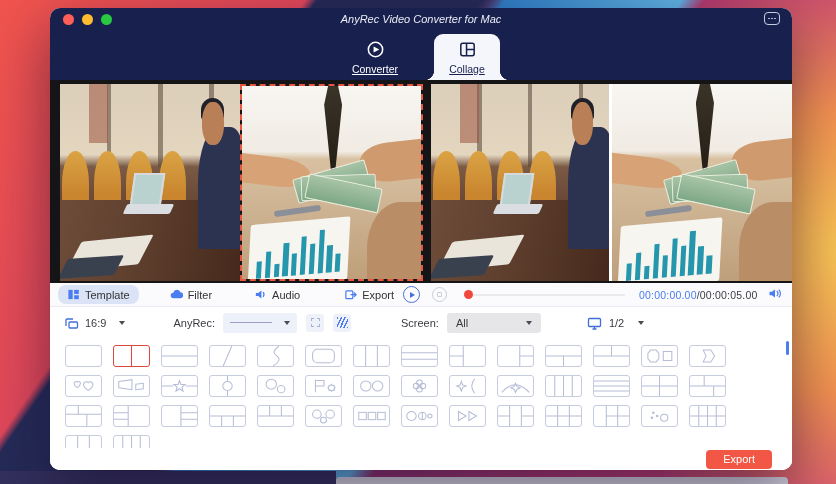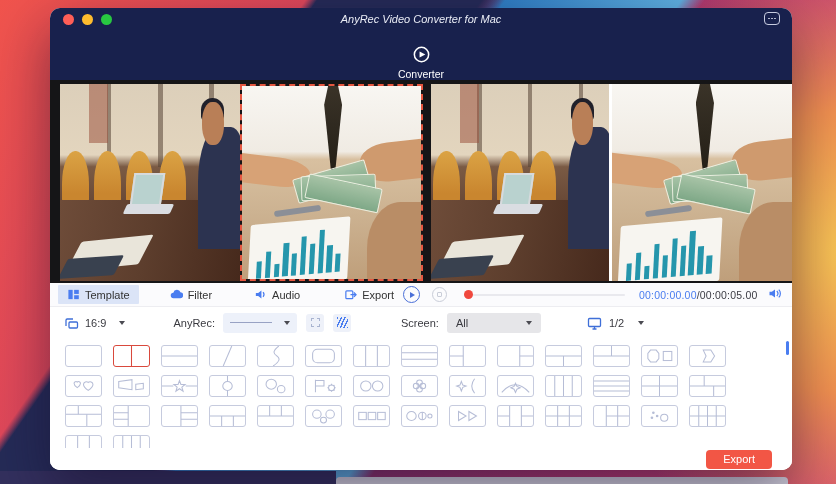--- a/index.html
+++ b/index.html
@@ -34,21 +34,21 @@
   .light.red{background:#ff5e57;} .light.yellow{background:#febc2e;} .light.green{background:#28c841;}
   .win-title { position:absolute; left:0; right:0; top:0; height:22px; line-height:22px;
     text-align:center; color:#e9ecf5; font-size:11px; }
   .feedback-btn { position:absolute; right:12px; top:4px; width:16px; height:13px;
     border:1.2px solid #c7cce0; border-radius:4px; display:flex; align-items:center; justify-content:center; gap:1.5px; }
   .feedback-btn i { width:1.8px; height:1.8px; background:#c7cce0; border-radius:50%; }
 
   
   .tabbar { height:50px; background:#18214d; flex:none; display:flex; justify-content:center; gap:26px; position:relative; }
   .nav-tab { width:66px; height:50px; display:flex; flex-direction:column; align-items:center;
-    justify-content:flex-end; gap:3px; color:#fff; font-size:10.5px; position:relative; cursor:default; }
+    justify-content:flex-end; padding-bottom:5px; gap:3px; color:#fff; font-size:10.5px; position:relative; cursor:default;text-decoration:underline; }
   .nav-tab svg { width:21px; height:21px; stroke:#fff; fill:none; stroke-width:1.6; }
   .nav-tab svg .f { fill:#fff; stroke:none; }
   .nav-tab.active { background:#f5f6fb; color:#18214d; height:46px; align-self:flex-end; border-radius:9px 9px 0 0; }
   .nav-tab.active svg { stroke:#18214d; }
   .nav-tab.active::before, .nav-tab.active::after { content:''; position:absolute; bottom:0; width:10px; height:10px; }
   .nav-tab.active::before { left:-10px; background:radial-gradient(circle at 0 0, rgba(0,0,0,0) 10px, #f5f6fb 10.5px); }
   .nav-tab.active::after  { right:-10px; background:radial-gradient(circle at 10px 0, rgba(0,0,0,0) 10px, #f5f6fb 10.5px); }
 
   
   .preview { height:203px; background:#151517; position:relative; flex:none; }
@@ -111,21 +111,21 @@
   .mn-chart .bar:nth-child(3){height:30%} .mn-chart .bar:nth-child(4){height:78%}
   .mn-chart .bar:nth-child(5){height:52%} .mn-chart .bar:nth-child(6){height:88%}
   .mn-chart .bar:nth-child(7){height:70%} .mn-chart .bar:nth-child(8){height:100%}
   .mn-chart .bar:nth-child(9){height:64%} .mn-chart .bar:nth-child(10){height:42%}
   .mn-clip { position:absolute; left:18%; bottom:34%; width:26%; height:3%;
     background:#8b8f97; border-radius:3px; transform:rotate(-8deg); }
 
   
   .controlbar { height:24px; flex:none; background:#fbfbfd; border-bottom:1px solid #ededf1;
     display:flex; align-items:center; font-size:11px; color:#333; }
-  .tool-tab { display:flex; align-items:center; gap:5px; padding:3px 9px; border-radius:1px; cursor:default; }
+  .tool-tab { display:flex; align-items:center; gap:5px; padding:3px 9px; border-radius:8px; cursor:default; }
   .tool-tab svg { width:13px; height:13px; }
   .tool-tab svg .f { fill:#4a7df0; stroke:none; }
   .tool-tab svg .s { stroke:#4a7df0; fill:none; stroke-width:1.3; }
   .tool-tab.active { background:#dbe4f7; }
   .tt-template{ margin-left:8px; } .tt-filter{ margin-left:22px; } .tt-audio{ margin-left:24px; } .tt-export{ margin-left:26px; }
   .pb-group { margin-left:auto; display:flex; align-items:center; }
   .pb-play { width:17px; height:17px; border:1.4px solid #4a6fd8; border-radius:50%;
     display:flex; align-items:center; justify-content:center; }
   .pb-play i { width:0; height:0; border-left:5px solid #4a6fd8; border-top:3.5px solid transparent; border-bottom:3.5px solid transparent; margin-left:1px; }
   .pb-stop { width:15px; height:15px; border:1.4px solid #c9cdd8; border-radius:50%;
@@ -201,20 +201,28 @@
   </div>
 
   <div class="tabbar">
     <div class="nav-tab">
       <svg viewBox="0 0 22 22">
         <circle cx="11" cy="11" r="7.5"></circle>
           <polygon class="f" points="9,7.8 15,11 9,14.2"></polygon>
       </svg>
       <span>Converter</span>
     </div>
+    <div class="nav-tab active">
+      <svg viewBox="0 0 22 22">
+        <rect x="4" y="4.5" width="14" height="13" rx="2"></rect>
+        <line x1="10" y1="4.5" x2="10" y2="17.5"></line>
+          <line x1="10" y1="11" x2="18" y2="11"></line>
+      </svg>
+      <span>Collage</span>
+    </div>
   </div>
 
   <div class="preview">
     <div class="editor-panel">
       <div class="cell c-office">
   <div class="ph-office">
     <div class="of-bars"></div>
     <div class="of-building"></div>
     <div class="of-chair ch1"></div>
     <div class="of-chair ch2"></div>

